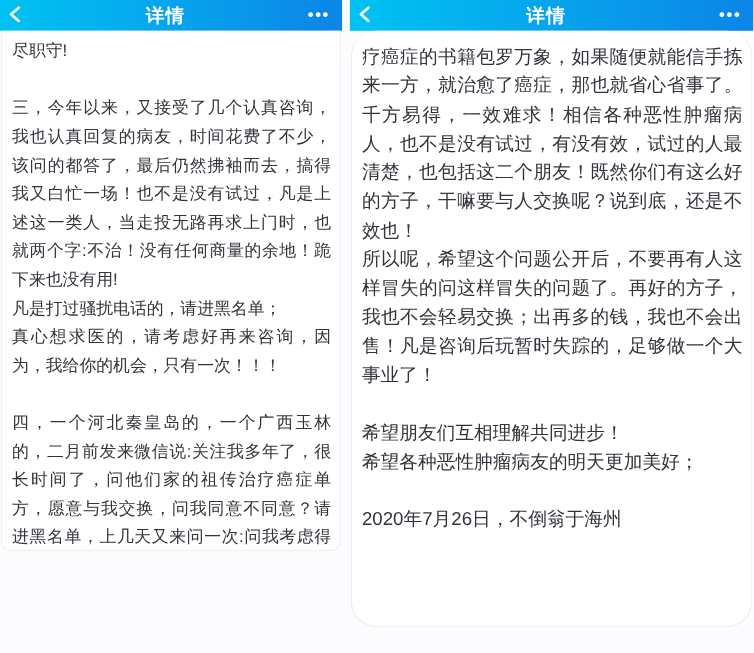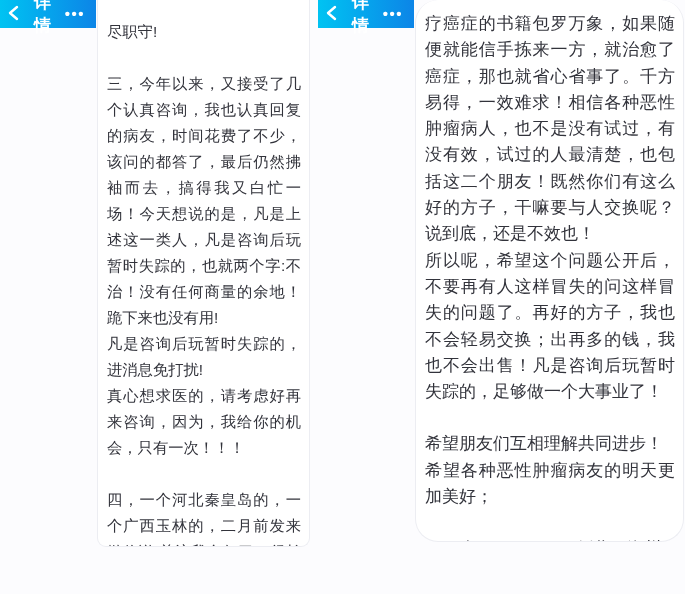--- a/index.html
+++ b/index.html
@@ -2,42 +2,42 @@
 <html><head>
 <meta charset="utf-8">
 <style>
   html,body{margin:0;padding:0;}
   body{
     width:685px;height:594px;overflow:hidden;
     font-family:"Liberation Sans","DejaVu Sans",sans-serif;
     background:var(--page-bg,#fcfcfe);
   }
   .screen{display:flex;width:685px;height:594px;background:var(--page-bg,#fcfcfe);}
-  .phone{display:flex;flex-direction:row;}
+  .phone{display:flex;flex-direction:column;}
   .phone-left{width:311px;margin-right:7px;}
   .phone-right{width:367px;}
   .appbar{
     height:28px;flex:0 0 28px;
     background:linear-gradient(90deg,var(--hdr-start,#00c3f2),var(--hdr-end,#0c85e7));
     display:flex;align-items:center;color:var(--hdr-text,#fff);
     user-select:none;
   }
   .back-btn{width:34px;height:28px;display:flex;align-items:center;justify-content:flex-start;padding-left:7px;box-sizing:border-box;cursor:pointer;background:none;border:none;}
   .appbar-title{flex:1;text-align:center;font-size:17px;font-weight:bold;letter-spacing:1px;color:var(--hdr-text,#fff);}
   .more-btn{width:44px;height:28px;display:flex;align-items:center;justify-content:flex-end;padding-right:11px;box-sizing:border-box;cursor:pointer;background:none;border:none;color:var(--hdr-text,#fff);font-size:15px;font-weight:bold;letter-spacing:1.5px;line-height:10px;}
   .card{
     background:var(--card-bg,#fff);
     border:1px solid #ecedf2;border-top:none;
     border-radius:0 0 9px 9px;
     margin:0 1px;
     box-sizing:border-box;
     overflow:hidden;
     color:var(--body-text,#32333b);
   }
-  .card-left{height:547px;padding:19px 8px 0 9px;}
+  .card-left{height:473px;padding:6px 8px 0 9px;}
   .card-right{height:542px;padding:11px 8px 0 9px;border-radius:23px;}
   .card p{margin:0;text-align:justify;}
   .card-left p{font-size:15.3px;line-height:26px;}
   .card-right p{font-size:17px;line-height:26.3px;}
   .card p.blank{min-height:26px;}
   .chev{display:block;}
 </style>
 </head>
 <body style="--hdr-start: #00c3f2; --hdr-end: #0c85e7; --hdr-text: #ffffff; --body-text: #32333b; --page-bg: #fcfcfe; --card-bg: #ffffff;">
 
@@ -53,22 +53,22 @@
         </span>
       </button>
       <div class="appbar-title">详情</div>
       <button class="more-btn">
           <span>•••</span>
         </button>
     </div>
     <div class="card card-left">
         <p class="para">尽职守!</p>
         <p class="para blank"></p>
-        <p class="para">三，今年以来，又接受了几个认真咨询，我也认真回复的病友，时间花费了不少，该问的都答了，最后仍然拂袖而去，搞得我又白忙一场！今天想说的是，凡是上述这一类人，凡是咨询后玩暂时失踪的，也就两个字:不治！没有任何商量的余地！跪下来也没有用!</p>
-        <p class="para">凡是咨询后玩暂时失踪的，进消息免打扰!</p>
+        <p class="para">三，今年以来，又接受了几个认真咨询，我也认真回复的病友，时间花费了不少，该问的都答了，最后仍然拂袖而去，搞得我又白忙一场！也不是没有试过，凡是上述这一类人，当走投无路再求上门时，也就两个字:不治！没有任何商量的余地！跪下来也没有用!</p>
+        <p class="para">凡是打过骚扰电话的，请进黑名单；</p>
         <p class="para">真心想求医的，请考虑好再来咨询，因为，我给你的机会，只有一次！！！</p>
         <p class="para blank"></p>
         <p class="para">四，一个河北秦皇岛的，一个广西玉林的，二月前发来微信说:关注我多年了，很长时间了，问他们家的祖传治疗癌症单方，愿意与我交换，问我同意不同意？请进黑名单，上几天又来问一次:问我考虑得怎么样了？</p>
       </div>
   </div>
 
   <div class="phone phone-right">
     <div class="appbar">
       <button class="back-btn">
         <span class="chev">

